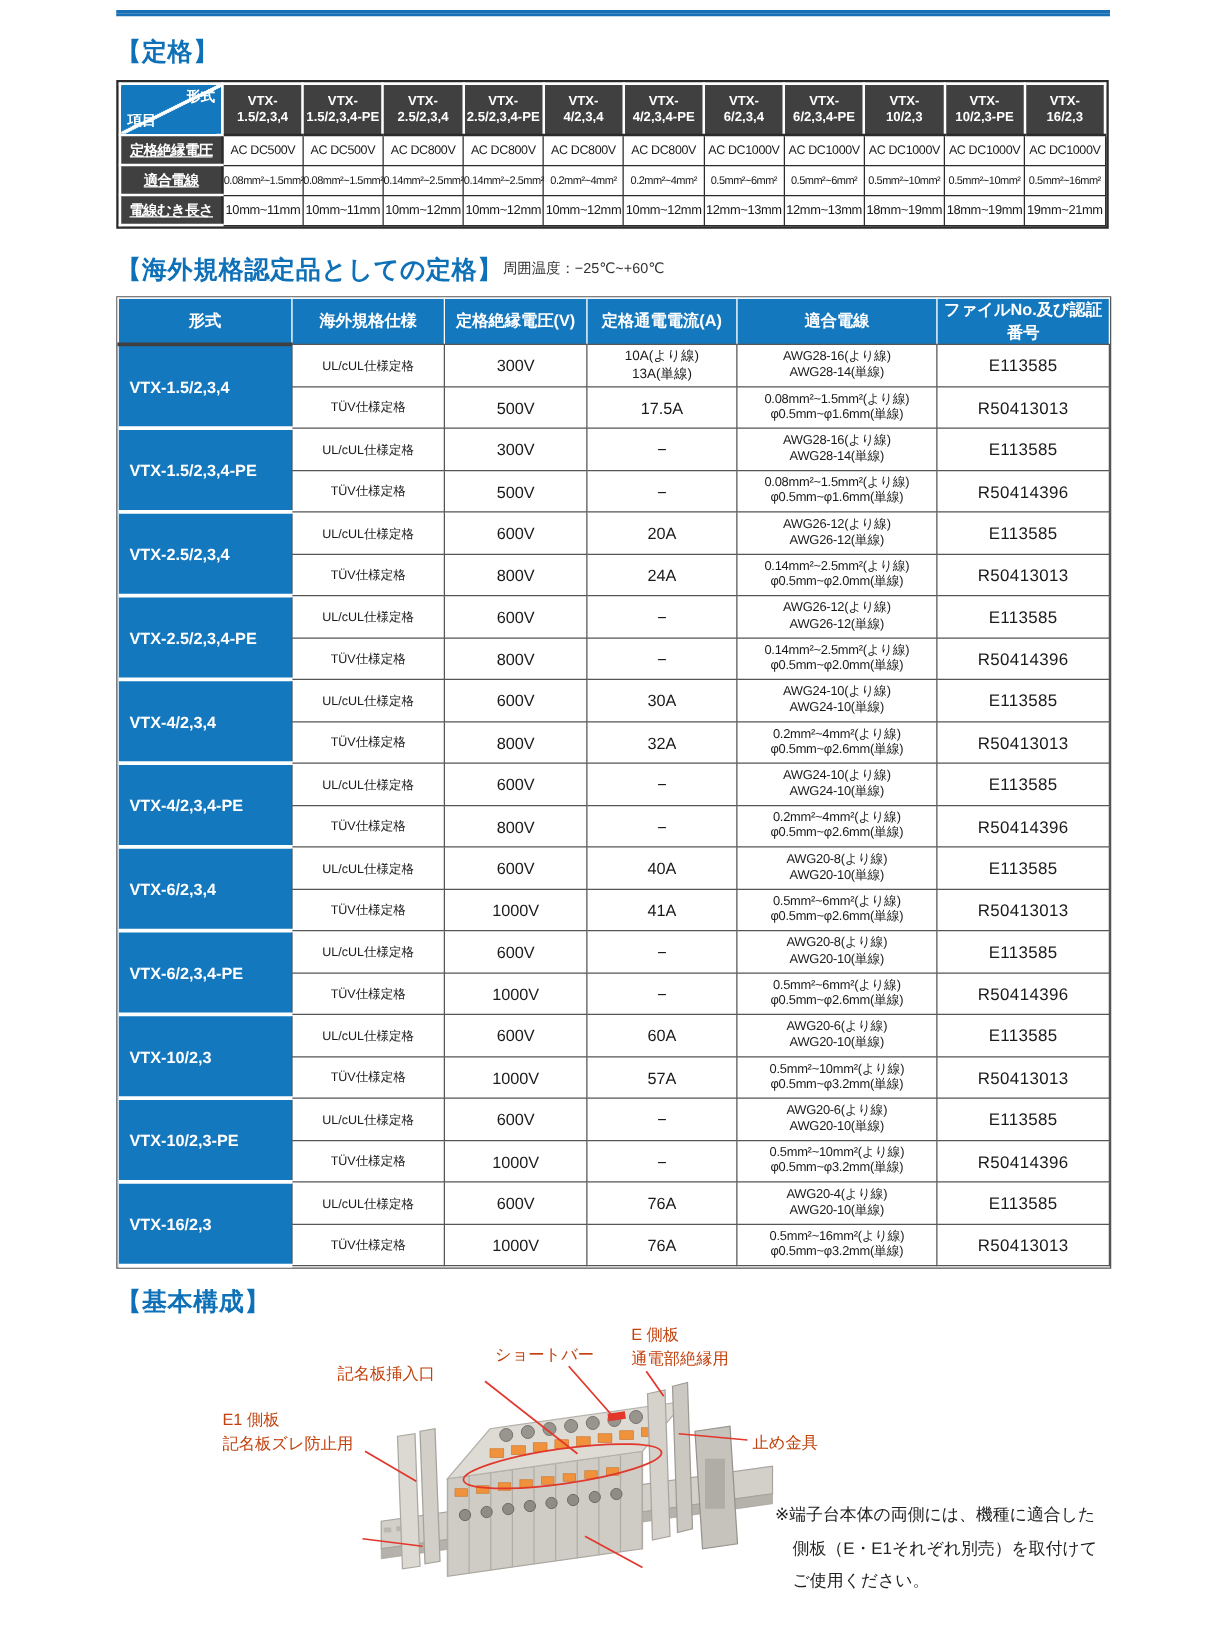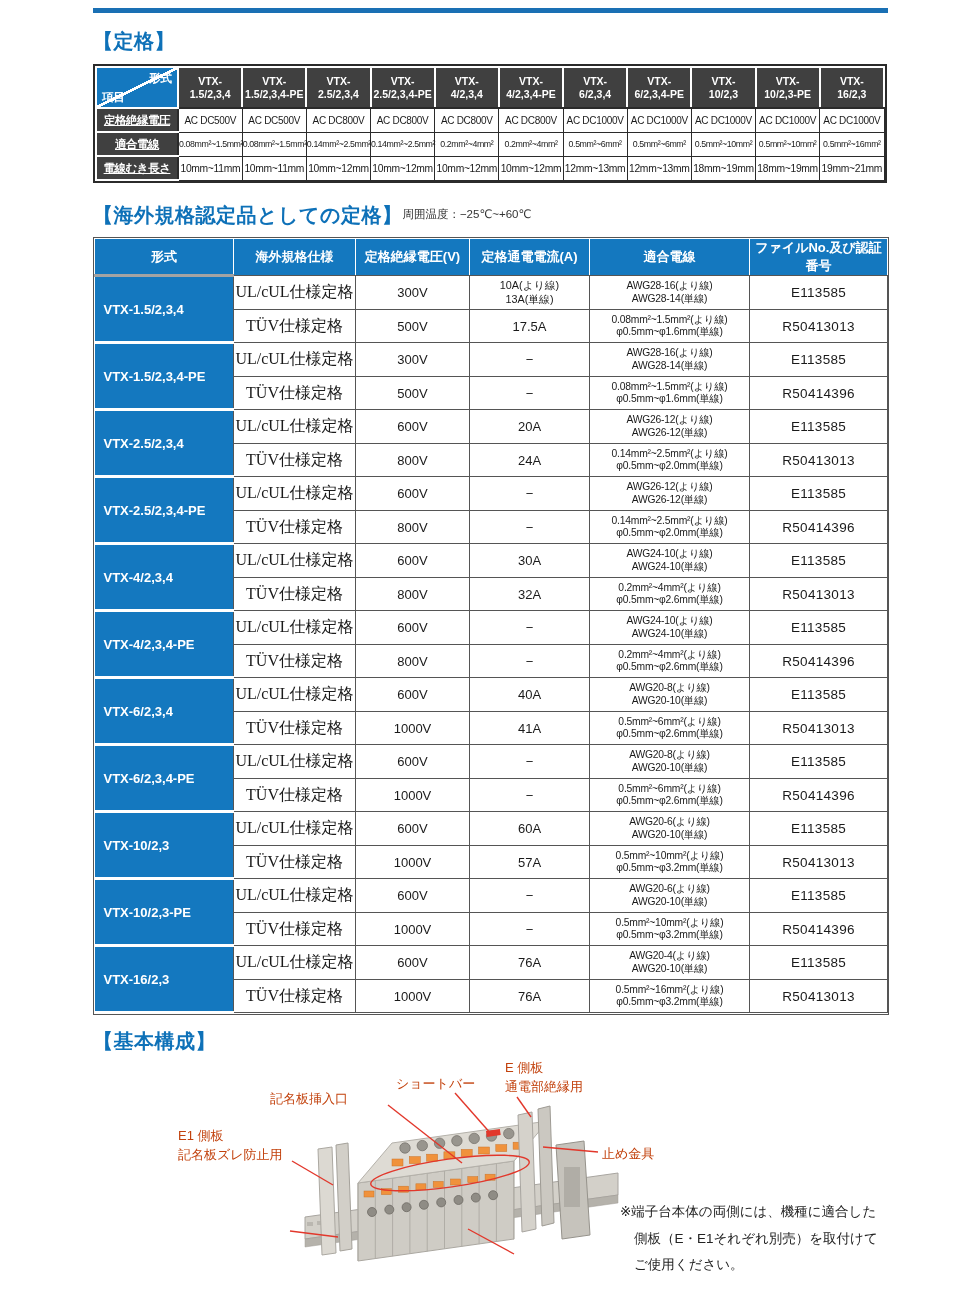--- a/index.html
+++ b/index.html
@@ -41,24 +41,24 @@
   #ratings td.r1{font-size:13.5px;}
   #ratings td.r2{font-size:8.8px;letter-spacing:-0.4px;}
   #ratings td.r3{font-size:10.3px;letter-spacing:-0.3px;}
 
   
   .tframe2{border:1px solid #555;width:fit-content;margin-top:8px;}
   #overseas{width:793px;}
   #overseas thead th{background:#1478bf;color:#fff;font-size:13px;font-weight:bold;height:23px;
     border:1px solid #fff;border-bottom:1px solid #555;padding:0;}
   #overseas tbody th.model{background:#1478bf;color:#fff;font-size:13px;font-weight:bold;
-    text-align:left;padding:0 0 0 9px;border-top:3px solid #a3a3a3;border-bottom:3px solid #fff;
+    text-align:left;padding:0 0 0 9px;border-top:3px solid #404040;border-bottom:3px solid #fff;
     border-right:1px solid #555;}
   #overseas td{border:1px solid #555;text-align:center;padding:0;height:32.5px;background:#fff;}
-  #overseas td.spec{font-size:16px;font-family:Liberation Serif, serif;}
+  #overseas td.spec{font-size:10px;}
   #overseas td.volt{font-size:13px;}
   #overseas td.cur{font-size:13px;}
   #overseas td.multi{font-size:10.8px;line-height:1.25;}
   #overseas td.wire{font-size:10.3px;line-height:1.22;letter-spacing:-0.2px;}
   #overseas td.file{font-size:13.5px;letter-spacing:0.3px;}
   .pre{white-space:pre-line;}
 
   
   .sec-basic{margin-top:13px;}
   .diagram{position:relative;height:248px;width:887px;margin-top:2px;}

